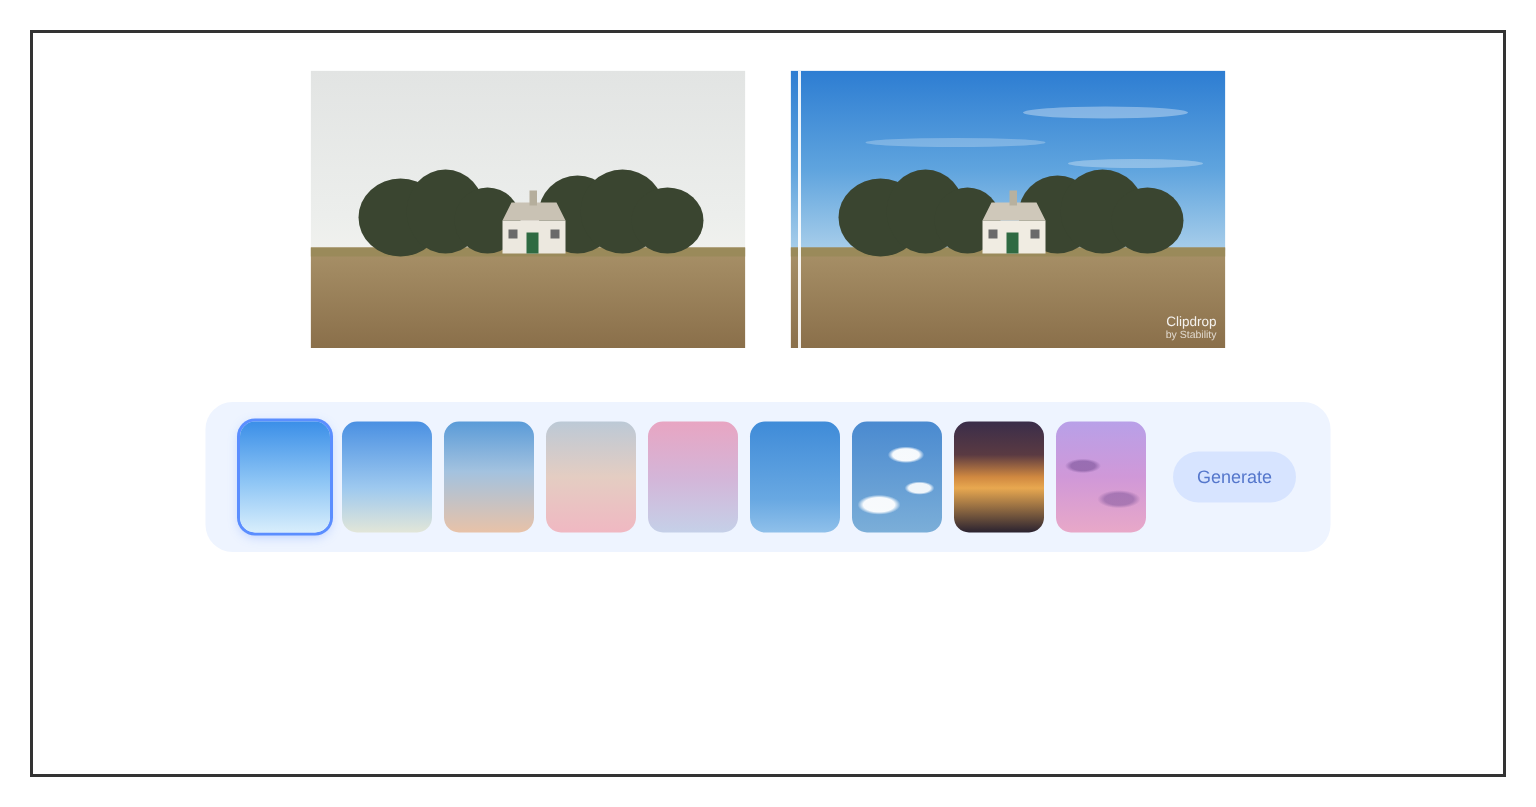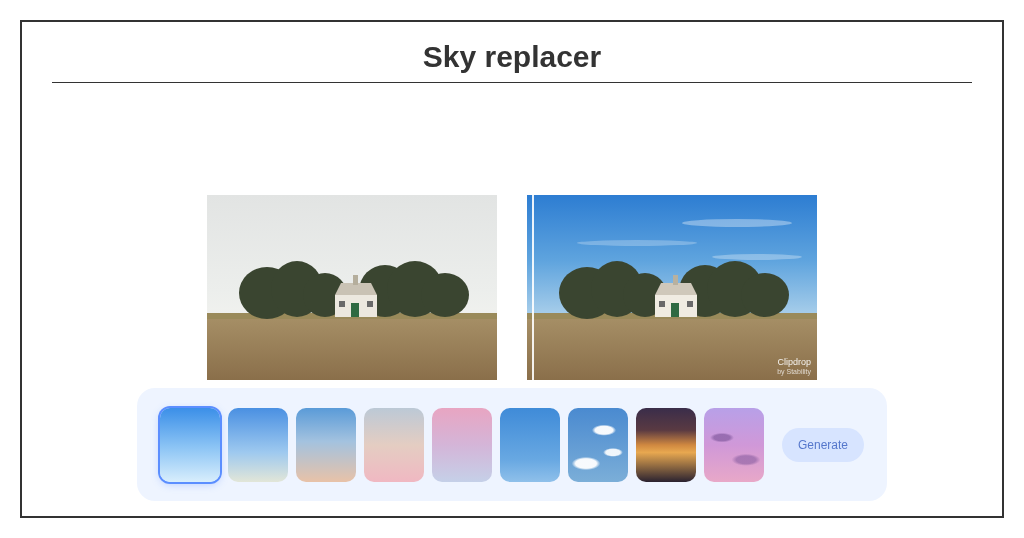--- a/index.html
+++ b/index.html
@@ -38,22 +38,22 @@
       font-weight: 700;
       color: #333;
       padding: 8px 0;
       border-bottom: 1px solid #333;
     }
     .content {
       flex: 1;
       display: flex;
       flex-direction: column;
       align-items: center;
-      justify-content: flex-end;
-      gap: 8px;
+      justify-content: flex-start;
+      gap: 36px;
       padding-top: 15px;
     }
     .comparison {
       display: flex;
       gap: 30px;
       justify-content: center;
     }
     .photo {
       width: 290px;
       height: 185px;
@@ -69,21 +69,21 @@
       position: absolute;
       right: 6px;
       bottom: 4px;
       font-size: 9px;
       color: rgba(255,255,255,0.9);
       text-align: right;
       line-height: 1.1;
     }
     .palette-bar {
       width: 750px;
-      height: 113px;
+      height: 100px;
       background: #eef4ff;
       border-radius: 18px;
       display: flex;
       align-items: center;
       justify-content: center;
       gap: 8px;
       padding: 0 18px;
     }
     .swatch {
       width: 60px;
@@ -126,21 +126,20 @@
     .sw9::after { content:""; position:absolute; inset:0;
       background:
         radial-gradient(ellipse 20px 8px at 30% 40%, rgba(120,80,150,0.6) 40%, transparent 60%),
         radial-gradient(ellipse 24px 10px at 70% 70%, rgba(120,80,150,0.5) 40%, transparent 60%);
     }
   </style>
 </head>
 <body>
 
 <div class="outer-frame">
-  <div class="title">Sky replacer</div>
 
   <div class="content">
 
     <div class="comparison">
 
       <div class="photo">
         <svg viewBox="0 0 290 185" preserveAspectRatio="none">
 
           <defs>
             <linearGradient id="skyGrey" x1="0" y1="0" x2="0" y2="1">

